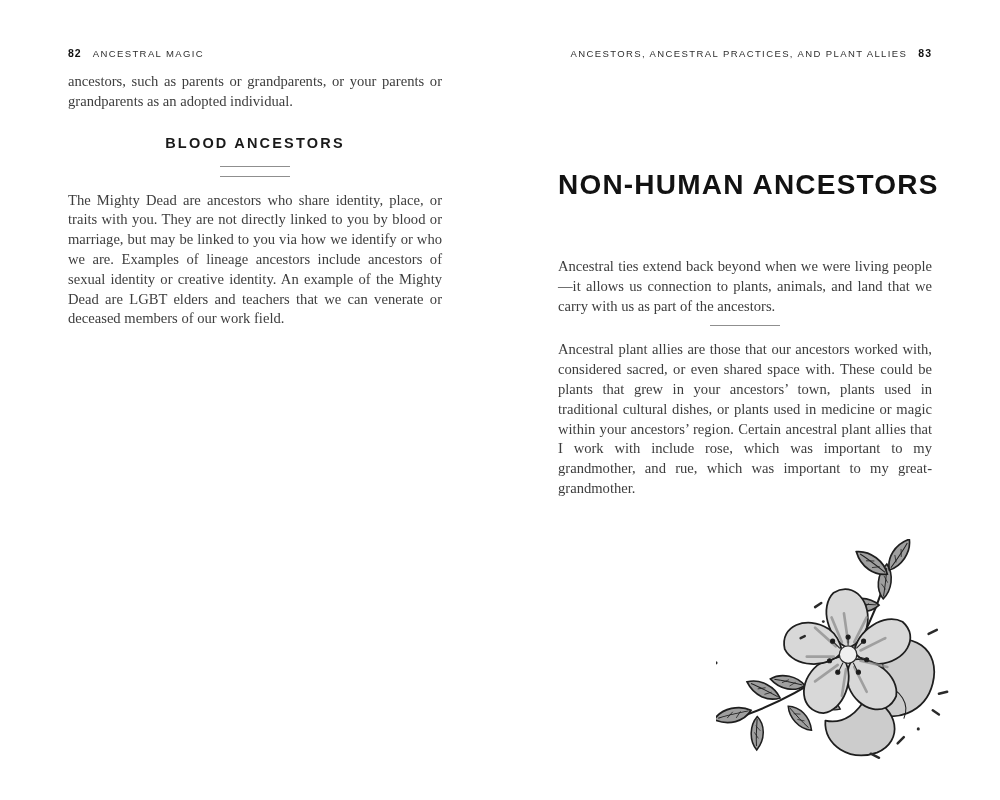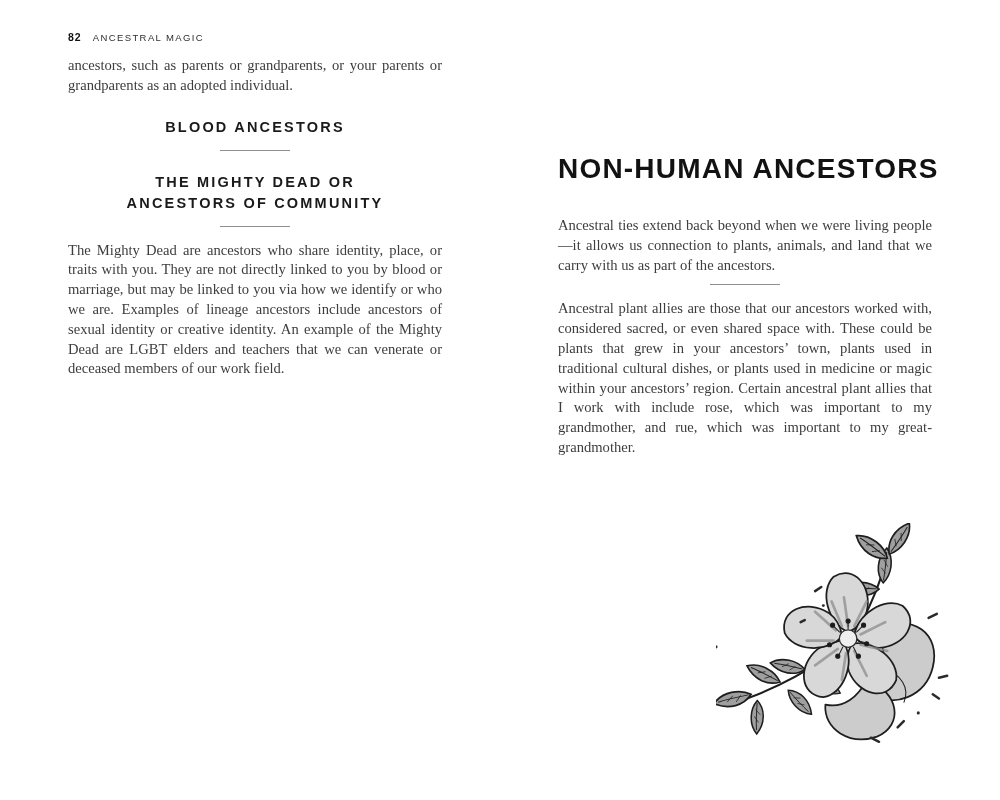--- a/index.html
+++ b/index.html
@@ -2,21 +2,21 @@
 <html><head>
 <meta charset="utf-8">
 <style>
   * { margin:0; padding:0; box-sizing:border-box; }
   body { background:#ffffff; font-family:"Liberation Serif", serif; }
   .canvas {
     position:relative; width:1000px; height:800px;
     background:#ffffff; overflow:hidden;
   }
   .page {
-    position:absolute; top:0; width:374px; height:704px;
+    position:absolute; top:16px; width:374px; height:704px;
   }
   .page-left  { left:68px; }
   .page-right { left:558px; }
 
   
   .running-head {
     position:absolute; top:31px; width:100%;
     font-family:"Liberation Sans", sans-serif;
     font-size:9.5px; letter-spacing:1.4px; color:#2e2e2e;
     white-space:nowrap;
@@ -51,21 +51,21 @@
   .mt-head { margin-top:21px; }
   .mt-para { margin-top:14px; }
 
   
   .chapter-title {
     margin-top:153px;
     font-family:"Liberation Sans", sans-serif;
     font-weight:bold; font-size:28px; letter-spacing:1.2px;
     color:#121212; text-align:center; white-space:nowrap;
   }
-  .page-right .intro { margin-top:31px; }
+  .page-right .intro { margin-top:56px; }
 
   .illustration {
     position:absolute; top:523px; left:158px;
     width:258px; height:225px;
   }
 </style>
 </head>
 <body>
 
 <div class="canvas">
@@ -73,26 +73,28 @@
   <div class="page page-left">
     <div class="running-head head-left">
       <span class="folio">82</span><span>ANCESTRAL MAGIC</span>
     </div>
 
     <p class="para intro">ancestors, such as parents or grandparents, or your parents or grandparents as an adopted individual.</p>
 
     <h2 class="section-heading mt-head">BLOOD ANCESTORS</h2>
     <hr class="section-rule">
 
-    <h2 class="section-heading mt-head">THE MIGHTY DEAD OR ANCESTORS OF COMMUNITY</h2>
     <hr class="section-rule">
     <p class="para mt-para">The Mighty Dead are ancestors who share identity, place, or traits with you. They are not directly linked to you by blood or marriage, but may be linked to you via how we identify or who we are. Examples of lineage ancestors include ancestors of sexual identity or creative identity. An example of the Mighty Dead are LGBT elders and teachers that we can venerate or deceased members of our work field.</p>
   </div>
 
   <div class="page page-right">
+    <div class="running-head head-right">
+      <span>ANCESTORS, ANCESTRAL PRACTICES, AND PLANT ALLIES</span><span class="folio">83</span>
+    </div>
 
     <h1 class="chapter-title">NON-HUMAN ANCESTORS</h1>
 
     <p class="para intro">Ancestral ties extend back beyond when we were living people—it allows us connection to plants, animals, and land that we carry with us as part of the ancestors.</p>
 
     <hr class="section-rule">
     <p class="para mt-para">Ancestral plant allies are those that our ancestors worked with, considered sacred, or even shared space with. These could be plants that grew in your ancestors’ town, plants used in traditional cultural dishes, or plants used in medicine or magic within your ancestors’ region. Certain ancestral plant allies that I work with include rose, which was important to my grandmother, and rue, which was important to my great-grandmother.</p>
 
     <svg class="illustration" viewBox="0 0 250 218" xmlns="http://www.w3.org/2000/svg">
       <defs>

